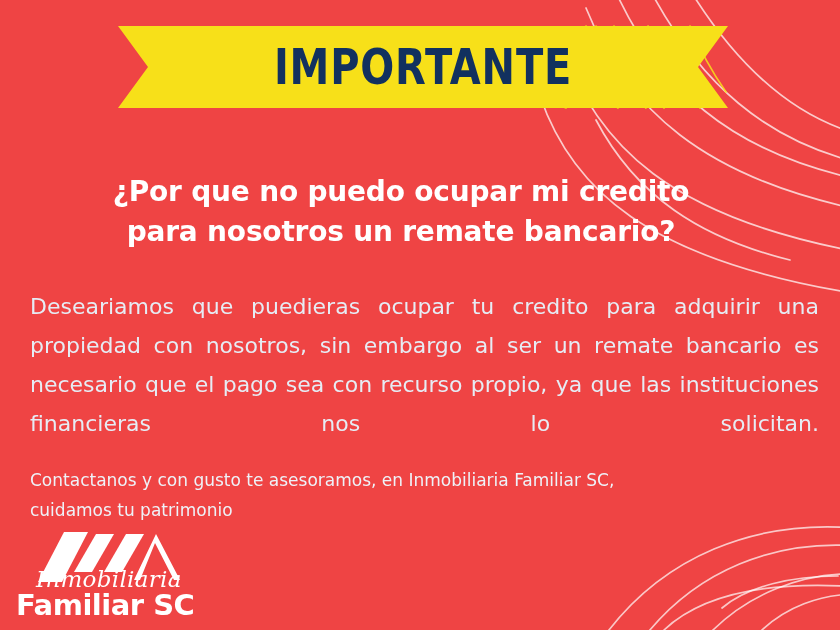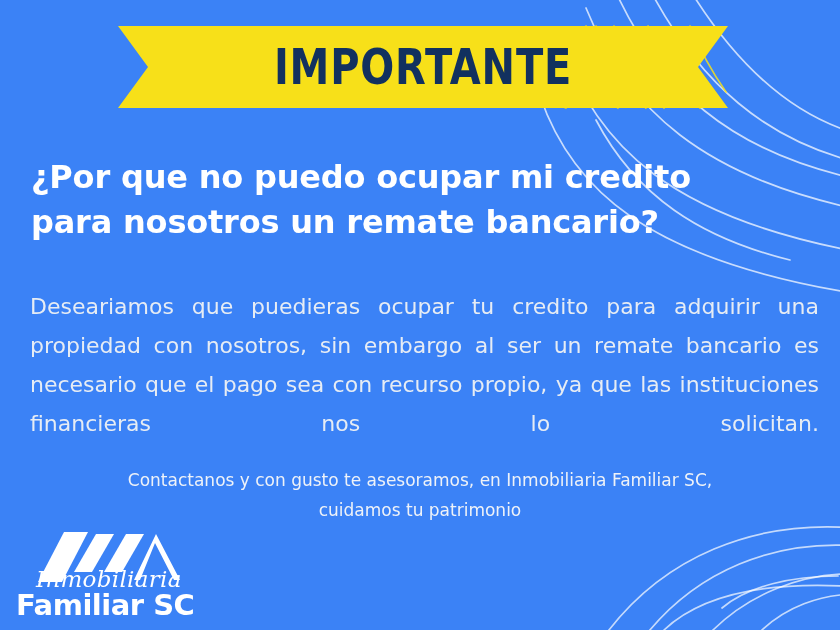--- a/index.html
+++ b/index.html
@@ -4,21 +4,21 @@
 <style>
   html, body {
     margin: 0;
     padding: 0;
     background: #0d2a52;
   }
   .poster {
     position: relative;
     width: 840px;
     height: 630px;
-    background: #3b82f6;
+    background: #ef4444;
     overflow: hidden;
     font-family: "Liberation Sans", sans-serif;
   }
 
   
   .arcs {
     position: absolute;
     inset: 0;
     width: 840px;
     height: 630px;
@@ -48,28 +48,29 @@
     letter-spacing: 1px;
     transform: scaleX(0.80);
     transform-origin: center center;
     white-space: nowrap;
   }
 
   
   .headline {
     position: absolute;
     left: 31px;
-    top: 155px;
+    top: 172px;
     width: 740px;
     color: #ffffff;
     font-family: "DejaVu Sans", sans-serif;
     font-weight: bold;
-    font-size: 32px;
+    font-size: 28px;
     line-height: 1.42;
     letter-spacing: -0.2px;
+    text-align: center;
   }
   .headline .l { display: block; }
 
   
   .body-text {
     position: absolute;
     left: 30px;
     top: 287px;
     width: 789px;
     color: #e6ecf4;
@@ -84,21 +85,21 @@
     display: inline-block;
     width: 100%;
   }
 
   
   .contact {
     position: absolute;
     left: 30px;
     top: 466px;
     width: 780px;
-    text-align: center;
+    text-align: left;
     color: #eef2f8;
     font-family: "DejaVu Sans", sans-serif;
     font-size: 17px;
     line-height: 1.75;
   }
   .contact .l { display: block; }
 
   
   .logo {
     position: absolute;

